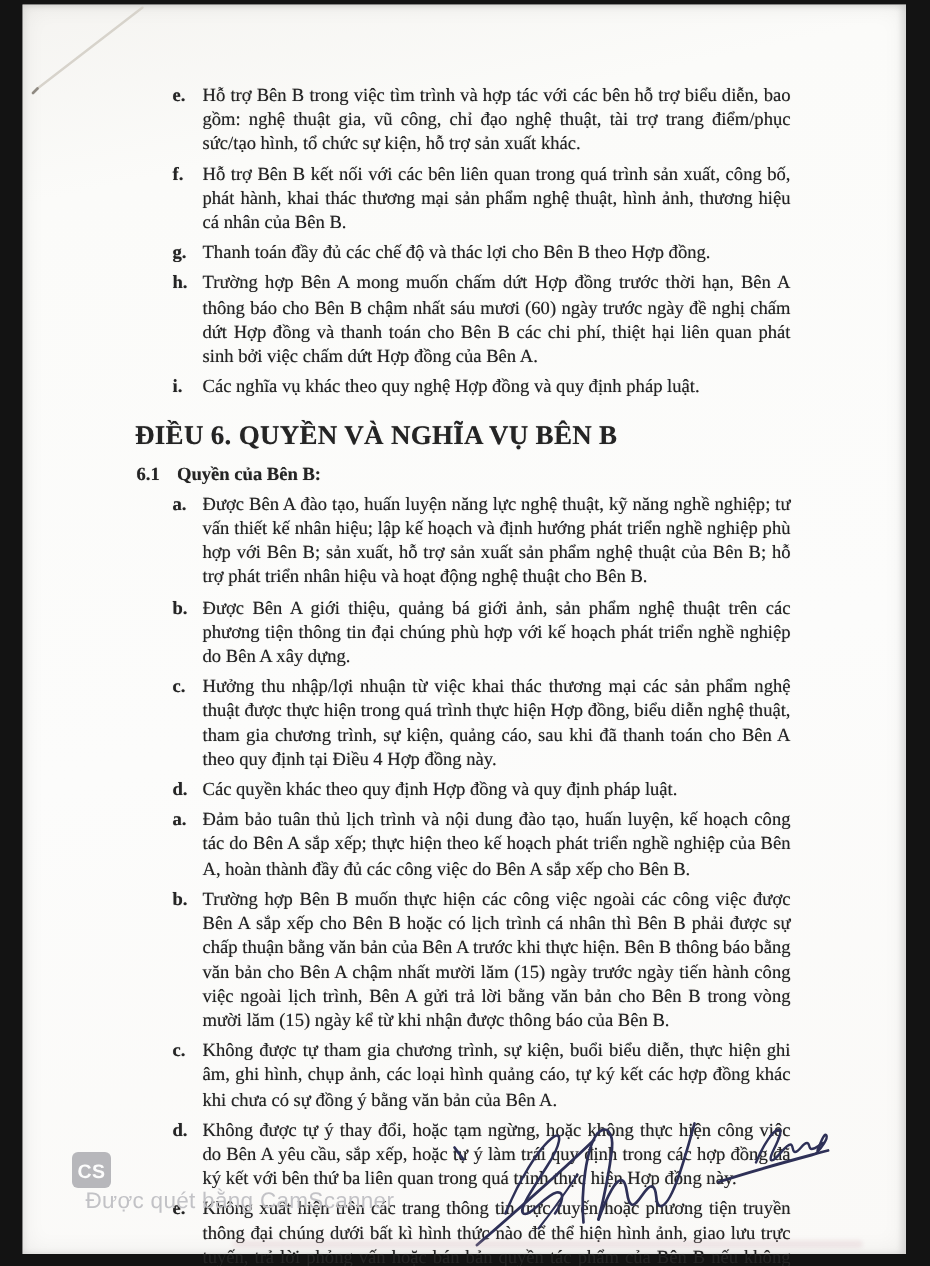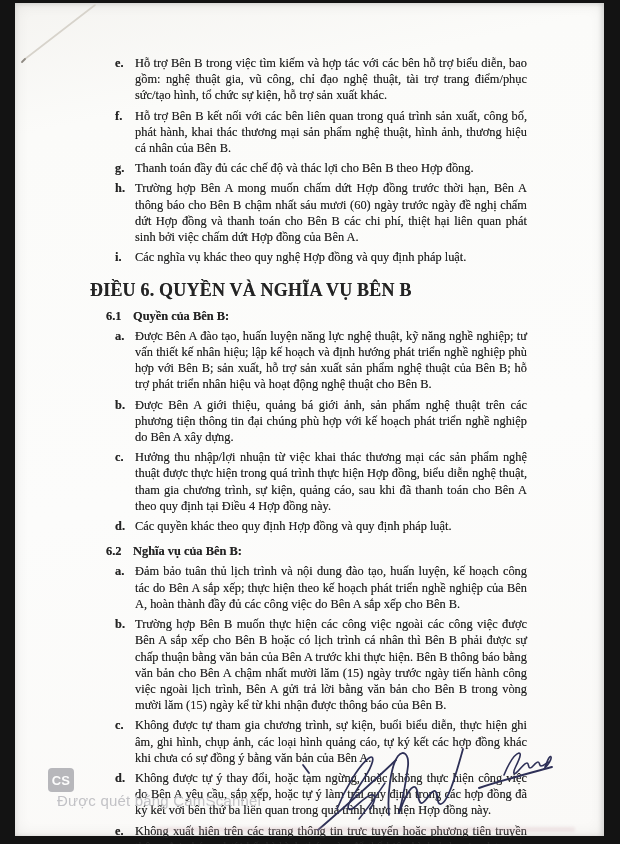--- a/index.html
+++ b/index.html
@@ -50,21 +50,21 @@
   .item p { margin: 0; flex: 1; }
   .article-heading {
     margin: 17px 0 9px 0;
     font-size: 18px;
     font-weight: bold;
     letter-spacing: 0.2px;
     text-align: left;
   }
   .sec-head {
     display: flex;
-    margin: 9px 0 3px 16px;
+    margin: 9px 0 3px 1px;
     font-weight: bold;
   }
   .sec-head .num { flex: 0 0 27px; width: 27px; }
   .signatures-svg {
     position: absolute; left: 0; top: 0;
     width: 589px; height: 833px;
     pointer-events: none;
   }
   .watermark {
     position: absolute;
@@ -109,21 +109,21 @@
 
     <svg class="crease-svg" viewBox="0 0 120 80">
       <path d="M80,2 L10,56" stroke="#d7d3cb" stroke-width="1.6" fill="none" stroke-linecap="round"></path>
       <path d="M10,56 l-3,3" stroke="#8f8a82" stroke-width="1.8" fill="none" stroke-linecap="round"></path>
     </svg>
 
     <div class="content">
 
       <div class="item">
         <span class="lbl">e.</span>
-        <p>Hỗ trợ Bên B trong việc tìm kiếm và hợp tác với các bên hỗ trợ biểu diễn, bao gồm: nghệ thuật gia, vũ công, chỉ đạo nghệ thuật, tài trợ trang điểm/phục sức/tạo hình, tổ chức sự kiện, hỗ trợ sản xuất khác.</p>
+        <p>Hỗ trợ Bên B trong việc tìm trình và hợp tác với các bên hỗ trợ biểu diễn, bao gồm: nghệ thuật gia, vũ công, chỉ đạo nghệ thuật, tài trợ trang điểm/phục sức/tạo hình, tổ chức sự kiện, hỗ trợ sản xuất khác.</p>
       </div>
       <div class="item">
         <span class="lbl">f.</span>
         <p>Hỗ trợ Bên B kết nối với các bên liên quan trong quá trình sản xuất, công bố, phát hành, khai thác thương mại sản phẩm nghệ thuật, hình ảnh, thương hiệu cá nhân của Bên B.</p>
       </div>
       <div class="item">
         <span class="lbl">g.</span>
         <p>Thanh toán đầy đủ các chế độ và thác lợi cho Bên B theo Hợp đồng.</p>
       </div>
       <div class="item">
@@ -152,24 +152,20 @@
       </div>
       <div class="item">
         <span class="lbl">c.</span>
         <p>Hưởng thu nhập/lợi nhuận từ việc khai thác thương mại các sản phẩm nghệ thuật được thực hiện trong quá trình thực hiện Hợp đồng, biểu diễn nghệ thuật, tham gia chương trình, sự kiện, quảng cáo, sau khi đã thanh toán cho Bên A theo quy định tại Điều 4 Hợp đồng này.</p>
       </div>
       <div class="item">
         <span class="lbl">d.</span>
         <p>Các quyền khác theo quy định Hợp đồng và quy định pháp luật.</p>
       </div>
 
-      <div class="sec-head">
-        <span class="num">6.2</span>
-        <span class="ttl">Nghĩa vụ của Bên B:</span>
-      </div>
 
       <div class="item">
         <span class="lbl">a.</span>
         <p>Đảm bảo tuân thủ lịch trình và nội dung đào tạo, huấn luyện, kế hoạch công tác do Bên A sắp xếp; thực hiện theo kế hoạch phát triển nghề nghiệp của Bên A, hoàn thành đầy đủ các công việc do Bên A sắp xếp cho Bên B.</p>
       </div>
       <div class="item">
         <span class="lbl">b.</span>
         <p>Trường hợp Bên B muốn thực hiện các công việc ngoài các công việc được Bên A sắp xếp cho Bên B hoặc có lịch trình cá nhân thì Bên B phải được sự chấp thuận bằng văn bản của Bên A trước khi thực hiện. Bên B thông báo bằng văn bản cho Bên A chậm nhất mười lăm (15) ngày trước ngày tiến hành công việc ngoài lịch trình, Bên A gửi trả lời bằng văn bản cho Bên B trong vòng mười lăm (15) ngày kể từ khi nhận được thông báo của Bên B.</p>
       </div>
       <div class="item">

